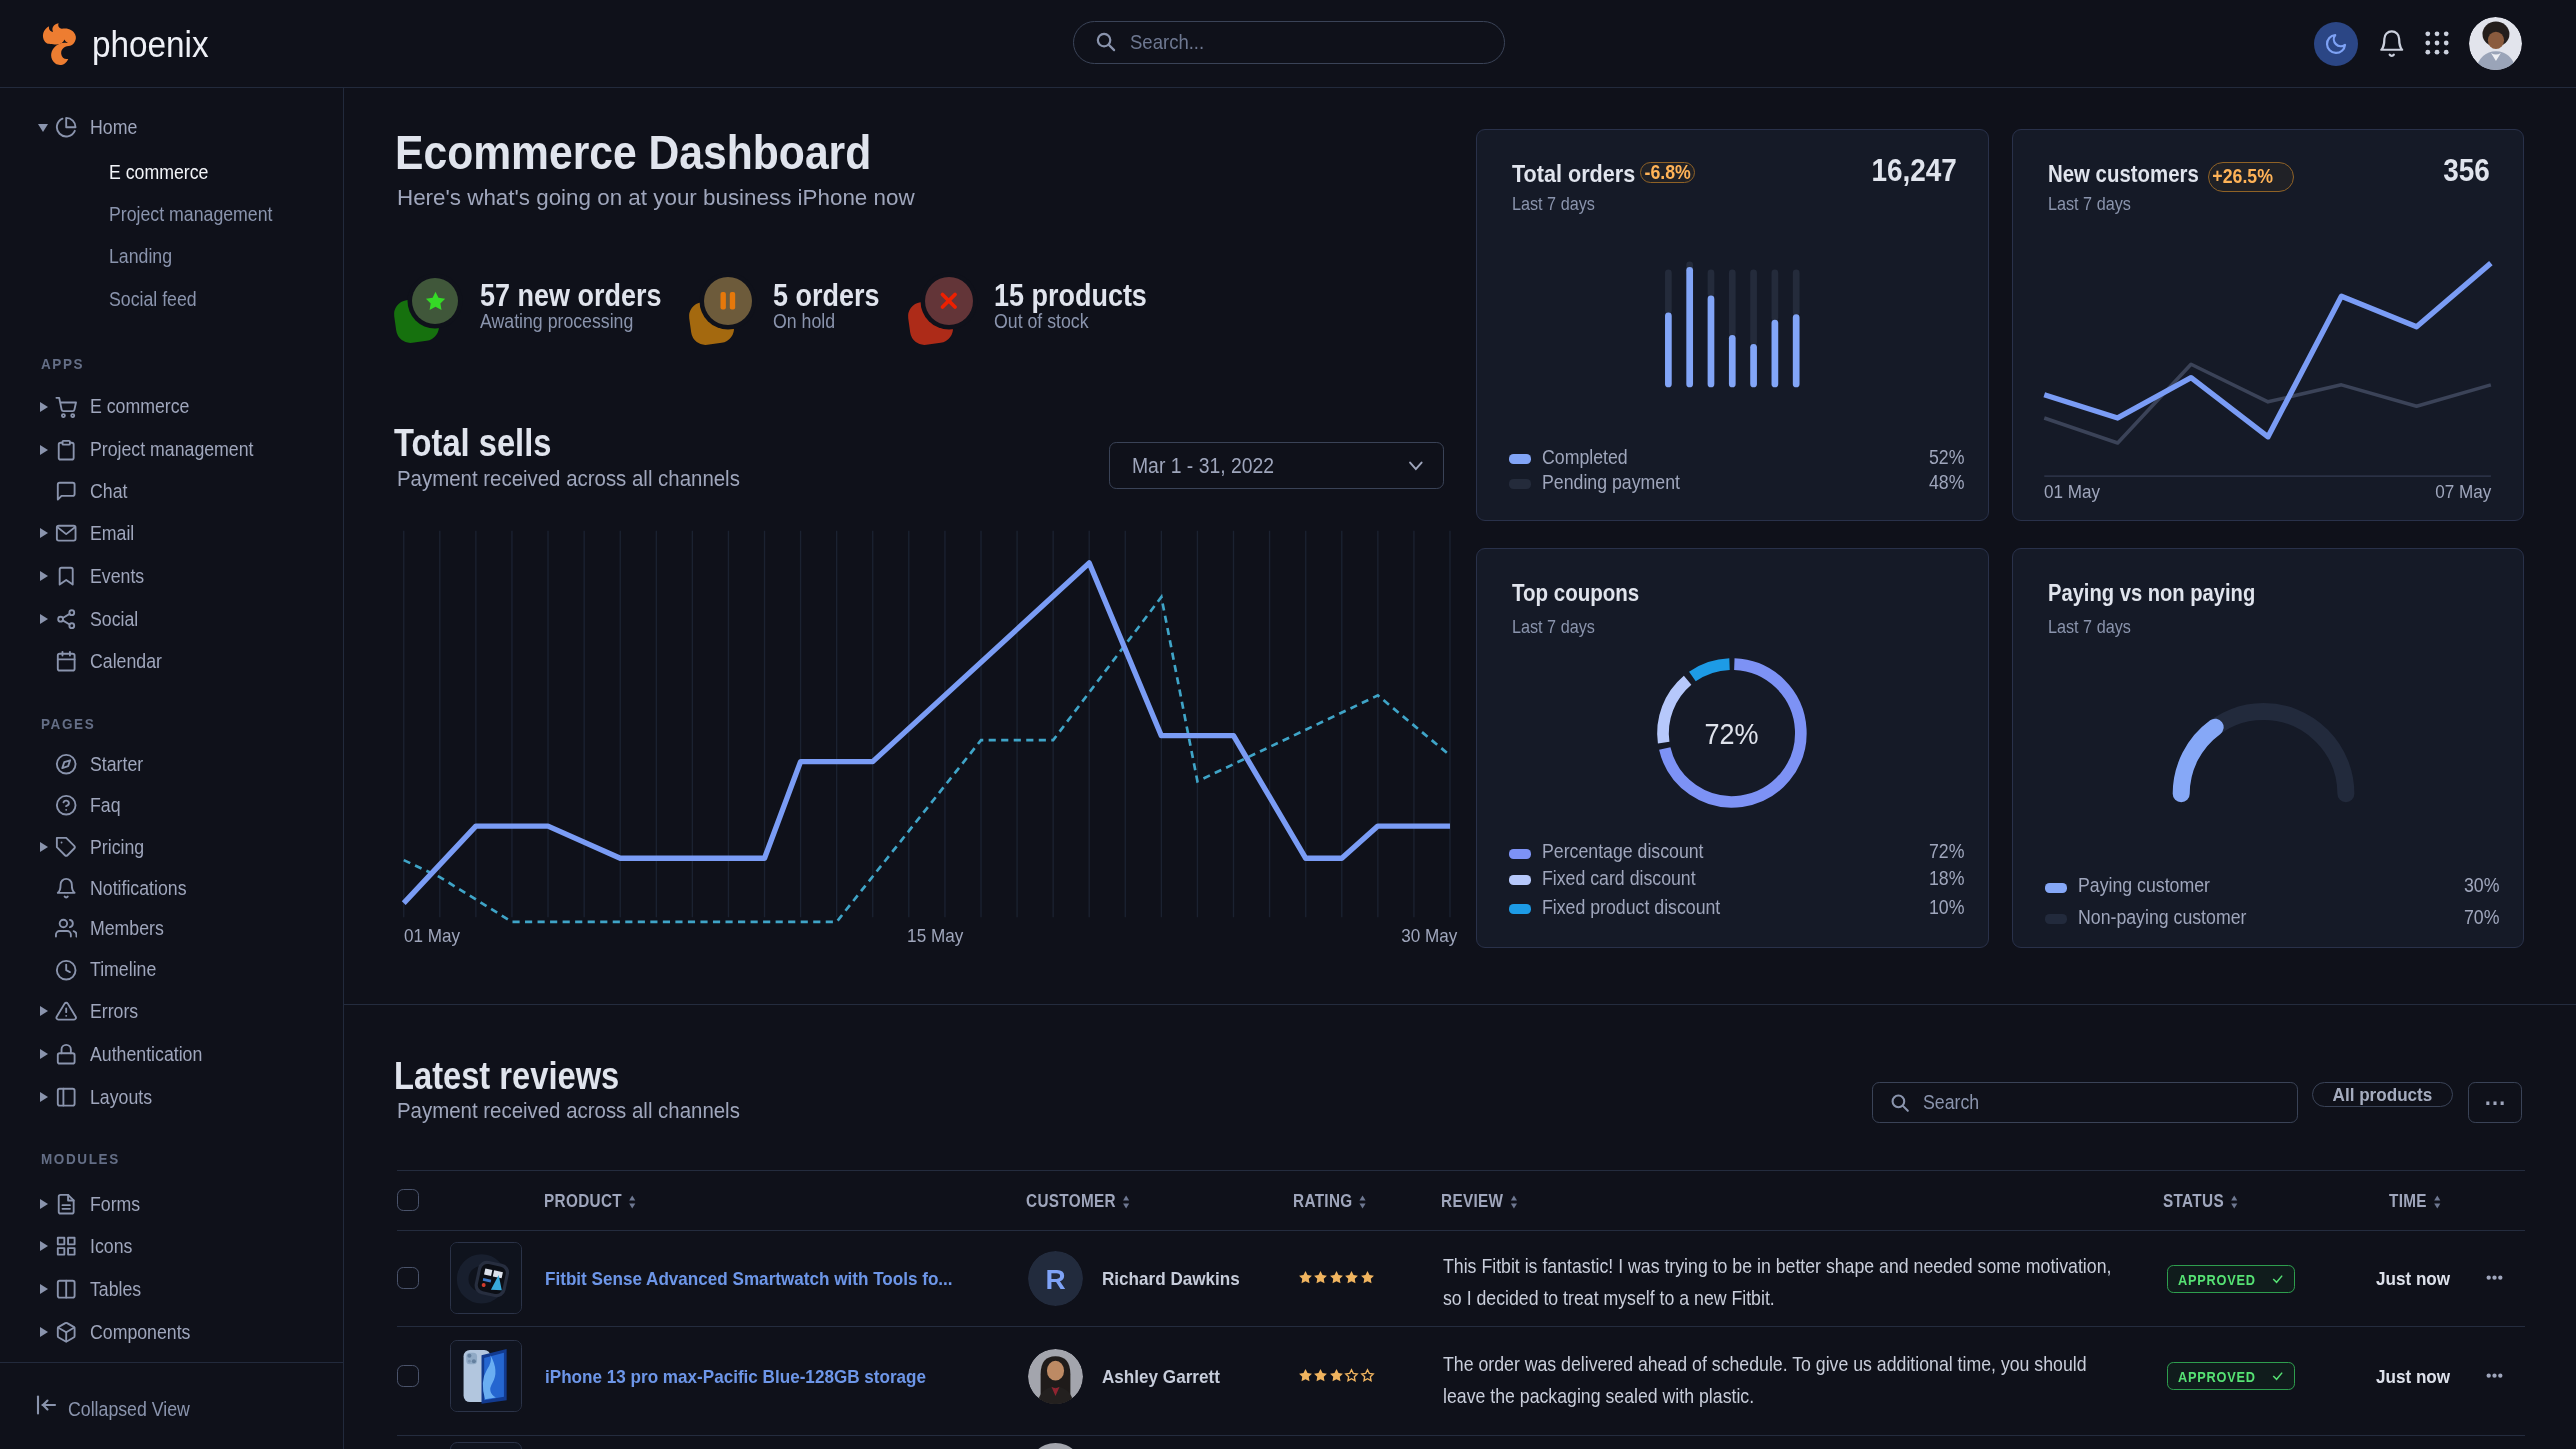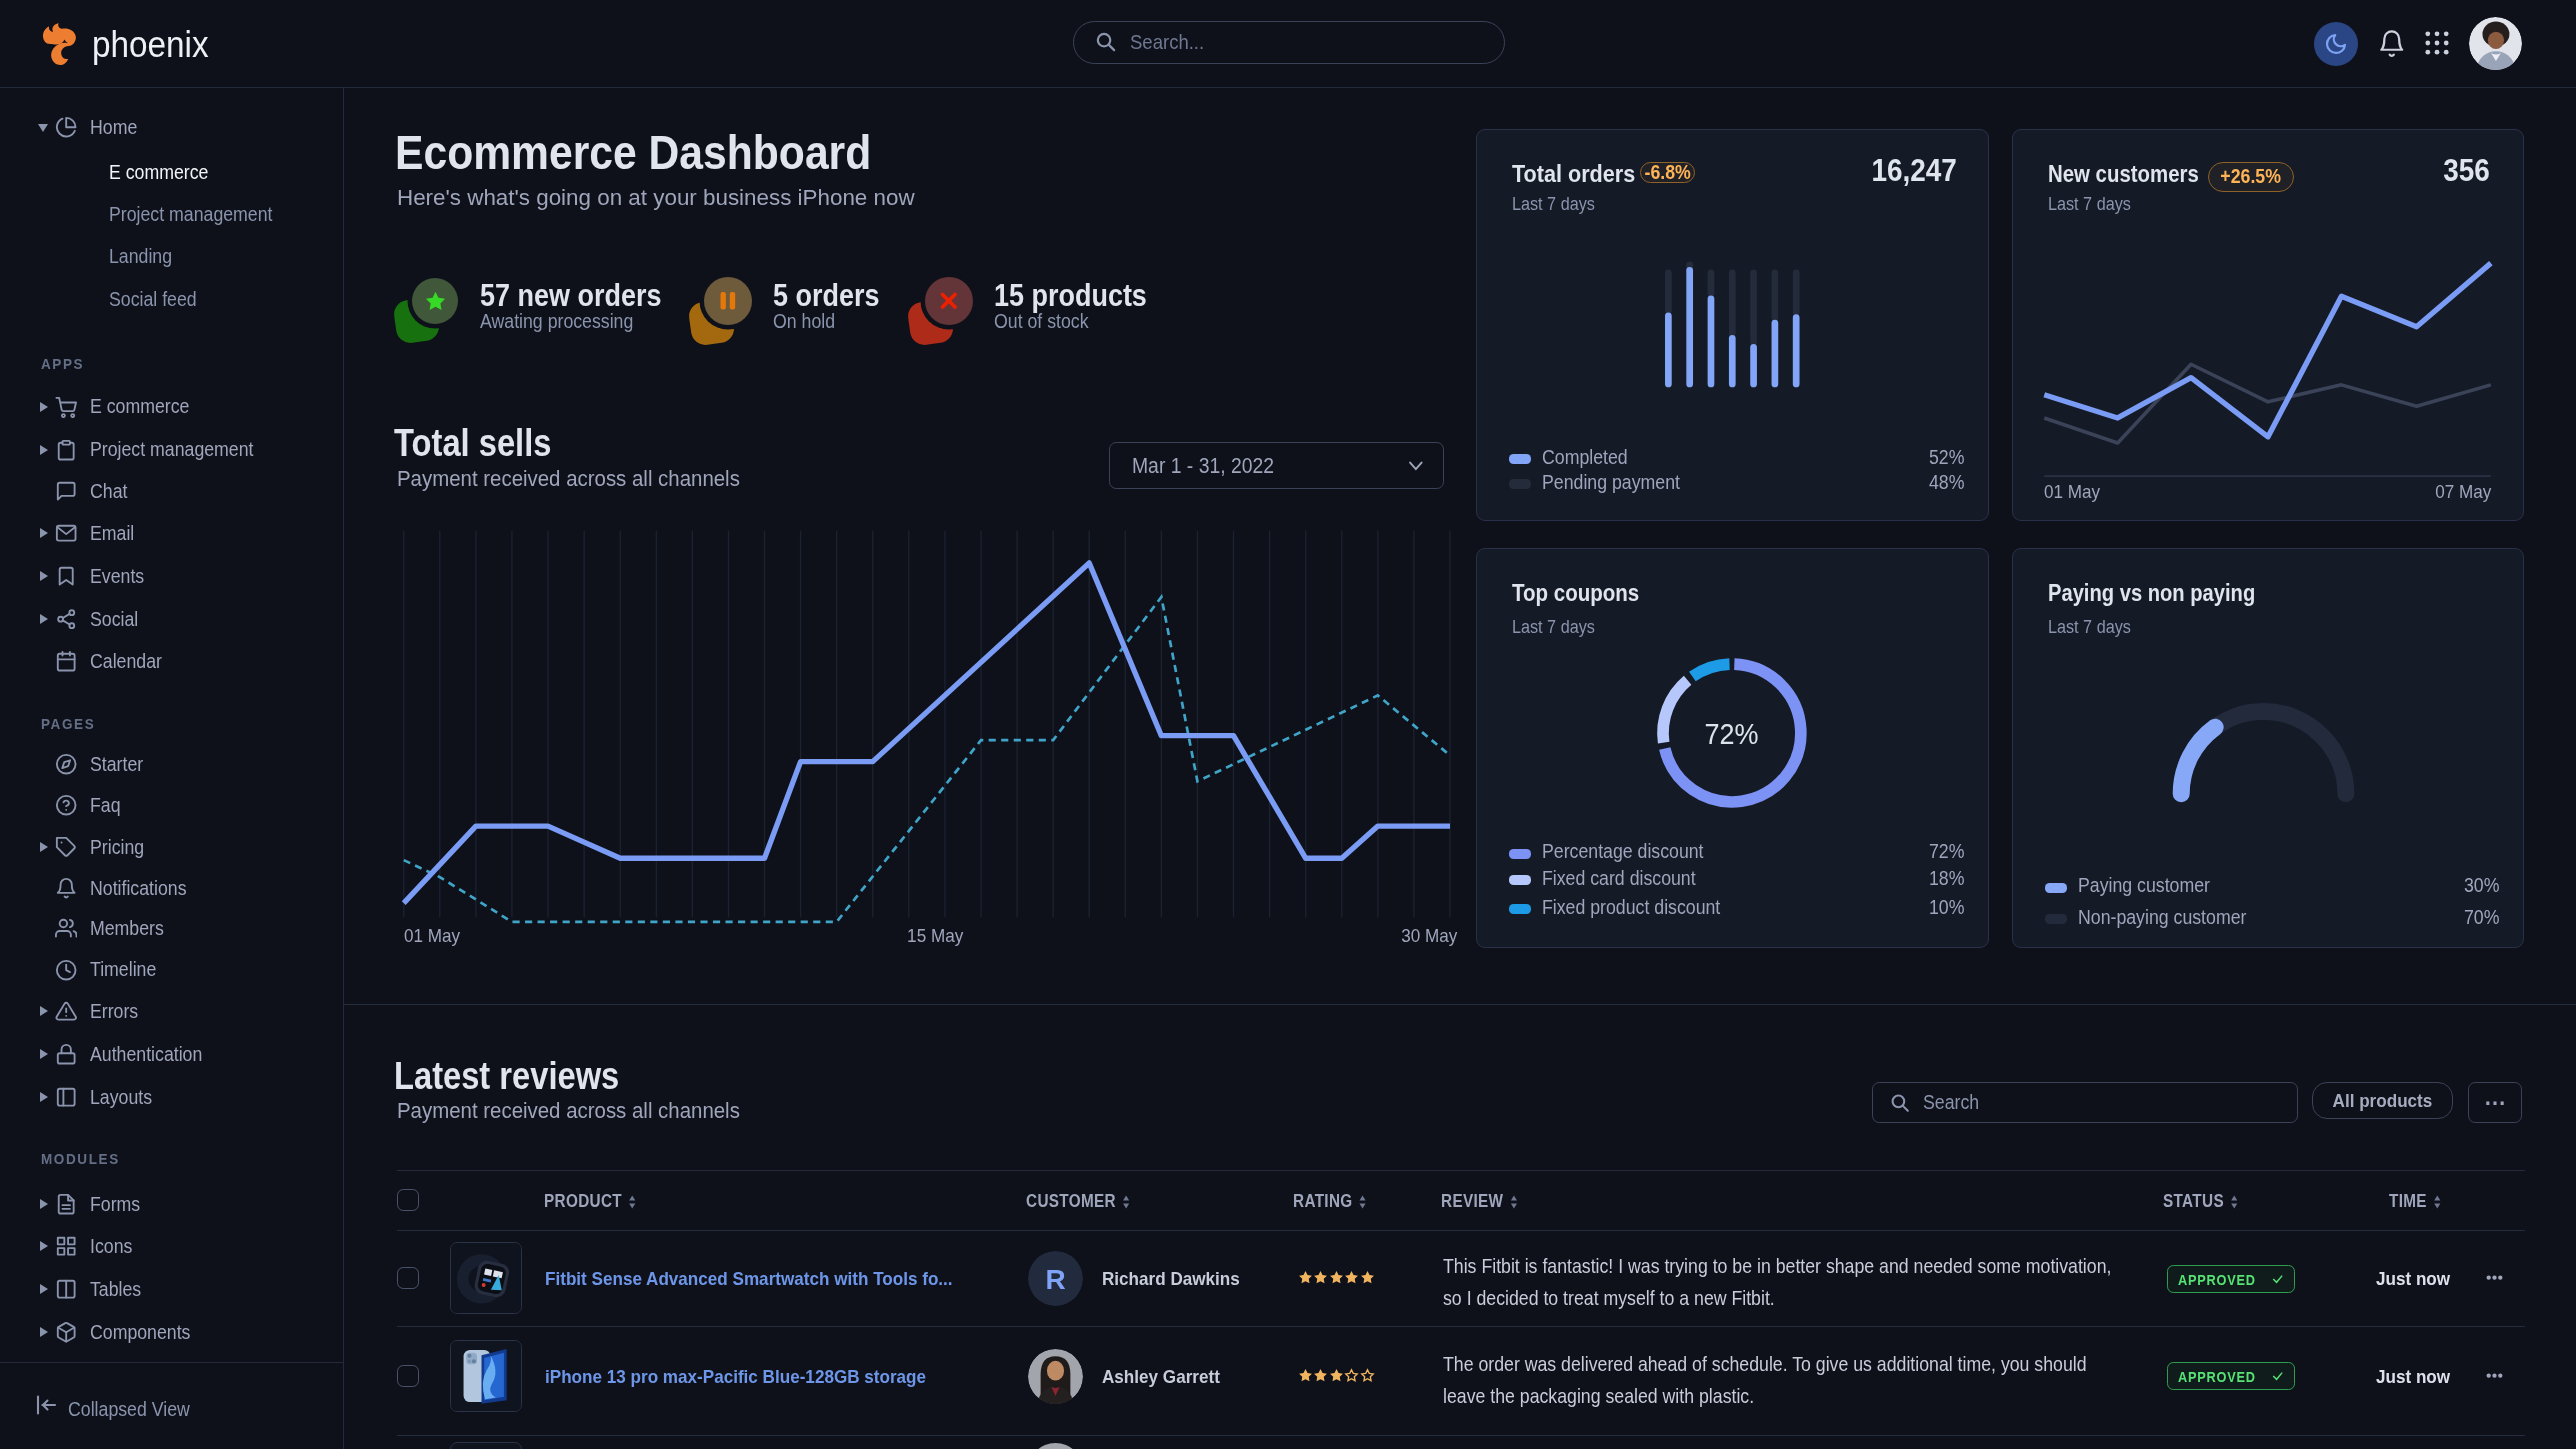--- a/index.html
+++ b/index.html
@@ -306,21 +306,21 @@
     <line x1="2006.8" y1="305" x2="2006.8" y2="349" stroke="#242b3b" stroke-width="7.5" stroke-linecap="round"></line>
     <line x1="2006.8" y1="355" x2="2006.8" y2="429" stroke="#82a5f7" stroke-width="7.5" stroke-linecap="round"></line>
   </svg>
 <div class="abs" style="left:1509px;top:454px;width:21.5px;height:9.8px;border-radius:4.5px;background:#82a5f7;"></div>
 <div class="t sx" style="left:1542px;top:448px;font-size:19.7px;color:#9fa6bc;">Completed</div>
 <div class="t sxr" style="right:612px;top:448px;font-size:19.7px;color:#9fa6bc;">52%</div>
 <div class="abs" style="left:1509px;top:479px;width:21.5px;height:9.8px;border-radius:4.5px;background:#242b3b;"></div>
 <div class="t sx" style="left:1542px;top:473px;font-size:19.7px;color:#9fa6bc;">Pending payment</div>
 <div class="t sxr" style="right:612px;top:473px;font-size:19.7px;color:#9fa6bc;">48%</div>
 <div class="t" style="left:2048px;top:162px;font-size:24px;font-weight:700;color:#e0e4ed;transform:scaleX(.85);transform-origin:0 50%;">New customers</div>
-<div class="abs" style="left:2208px;top:162px;width:86px;height:29.5px;border:0.9px solid #8f6226;border-radius:15px;background:rgba(229,150,40,0.06);display:flex;align-items:center;justify-content:center;">
+<div class="abs" style="left:2208px;top:162px;width:86px;height:29.5px;border:0.9px solid #8f6226;border-radius:15px;background:rgba(229,150,40,0.06);display:flex;align-items:center;justify-content:flex-start;">
     <span class="sxc" style="font-size:19.7px;font-weight:600;color:#ffb357;display:inline-block;">+26.5%</span>
   </div>
 <div class="t sxr" style="right:86px;top:155px;font-size:31px;font-weight:700;color:#e0e4ed;">356</div>
 <div class="t sx" style="left:2048px;top:195px;font-size:18px;color:#8a94ad;">Last 7 days</div>
 <svg class="abs" style="left:0;top:0" width="2576" height="1449" viewBox="0 0 2878 1619">
     <line x1="2284" y1="532" x2="2783" y2="532" stroke="#2a3145" stroke-width="2"></line>
     <polyline points="2284,467 2366,495 2448,407 2534,449 2616,430 2700,454 2783,430" fill="none" stroke="#3b4358" stroke-width="4" stroke-linejoin="round"></polyline>
     <polyline points="2284,441 2366,467 2448,422 2534,488 2616,331 2700,365 2783,294" fill="none" stroke="#7a9cf5" stroke-width="6" stroke-linejoin="round"></polyline>
   </svg>
 <div class="t sx" style="left:2044px;top:482px;font-size:19px;color:#9fa6bc;">01 May</div>
@@ -356,21 +356,21 @@
 <div class="t sxr" style="right:77px;top:908px;font-size:19.7px;color:#9fa6bc;">70%</div>
 <div class="hline" style="left:344px;top:1004px;width:2232px;"></div>
 <div class="t" style="left:394px;top:1057px;font-size:38px;font-weight:700;color:#e0e4ed;transform:scaleX(.86);transform-origin:0 50%;">Latest reviews</div>
 <div class="t" style="left:397px;top:1101px;font-size:21.5px;color:#9fa6bc;transform:scaleX(.95);transform-origin:0 50%;">Payment received across all channels</div>
 <div class="abs" style="left:1872px;top:1082px;width:426px;height:41px;border:0.9px solid #3a4357;border-radius:7.2px;"></div>
 <svg class="abs" style="left:1889px;top:1092px" width="21.5" height="21.5" viewBox="0 0 24 24" fill="none" stroke="#8a94ad" stroke-width="2.3" stroke-linecap="round">
     <circle cx="10.5" cy="10.5" r="6.5"></circle>
     <line x1="15.5" y1="15.5" x2="21" y2="21"></line>
   </svg>
 <div class="t sx" style="left:1923px;top:1093px;font-size:19.7px;color:#8a94ad;">Search</div>
-<div class="abs" style="left:2312px;top:1082px;width:141px;height:37px;border:0.9px solid #3a4357;border-radius:15px;display:flex;align-items:center;justify-content:center;">
+<div class="abs" style="left:2312px;top:1082px;width:141px;height:25px;border:0.9px solid #3a4357;border-radius:15px;display:flex;align-items:center;justify-content:center;">
     <span class="sxc" style="display:inline-block;font-size:19px;font-weight:700;color:#a5acbf;">All products</span>
   </div>
 <div class="abs" style="left:2468px;top:1082px;width:54px;height:41px;border:0.9px solid #3a4357;border-radius:7.2px;display:flex;align-items:center;justify-content:center;color:#9fa6bc;font-size:21.5px;font-weight:700;">⋯</div>
 <div class="hline" style="left:397px;top:1170px;width:2128px;"></div>
 <div class="hline" style="left:397px;top:1230px;width:2128px;"></div>
 <div class="checkbox" style="left:397px;top:1189px;"></div>
 <div class="t sx" style="left:544px;top:1192px;font-size:18px;font-weight:700;letter-spacing:0.4px;color:#9fa6bc;transform:scaleX(.85);transform-origin:0 50%;">PRODUCT<svg width="11.6" height="16" viewBox="0 0 14 20" style="vertical-align:-2.7px;margin-left:6.3px;">
       <path d="M7 2 L11.5 8 H2.5 Z" fill="#6e7891"></path>
       <path d="M7 18 L2.5 12 H11.5 Z" fill="#6e7891"></path>
     </svg></div>

